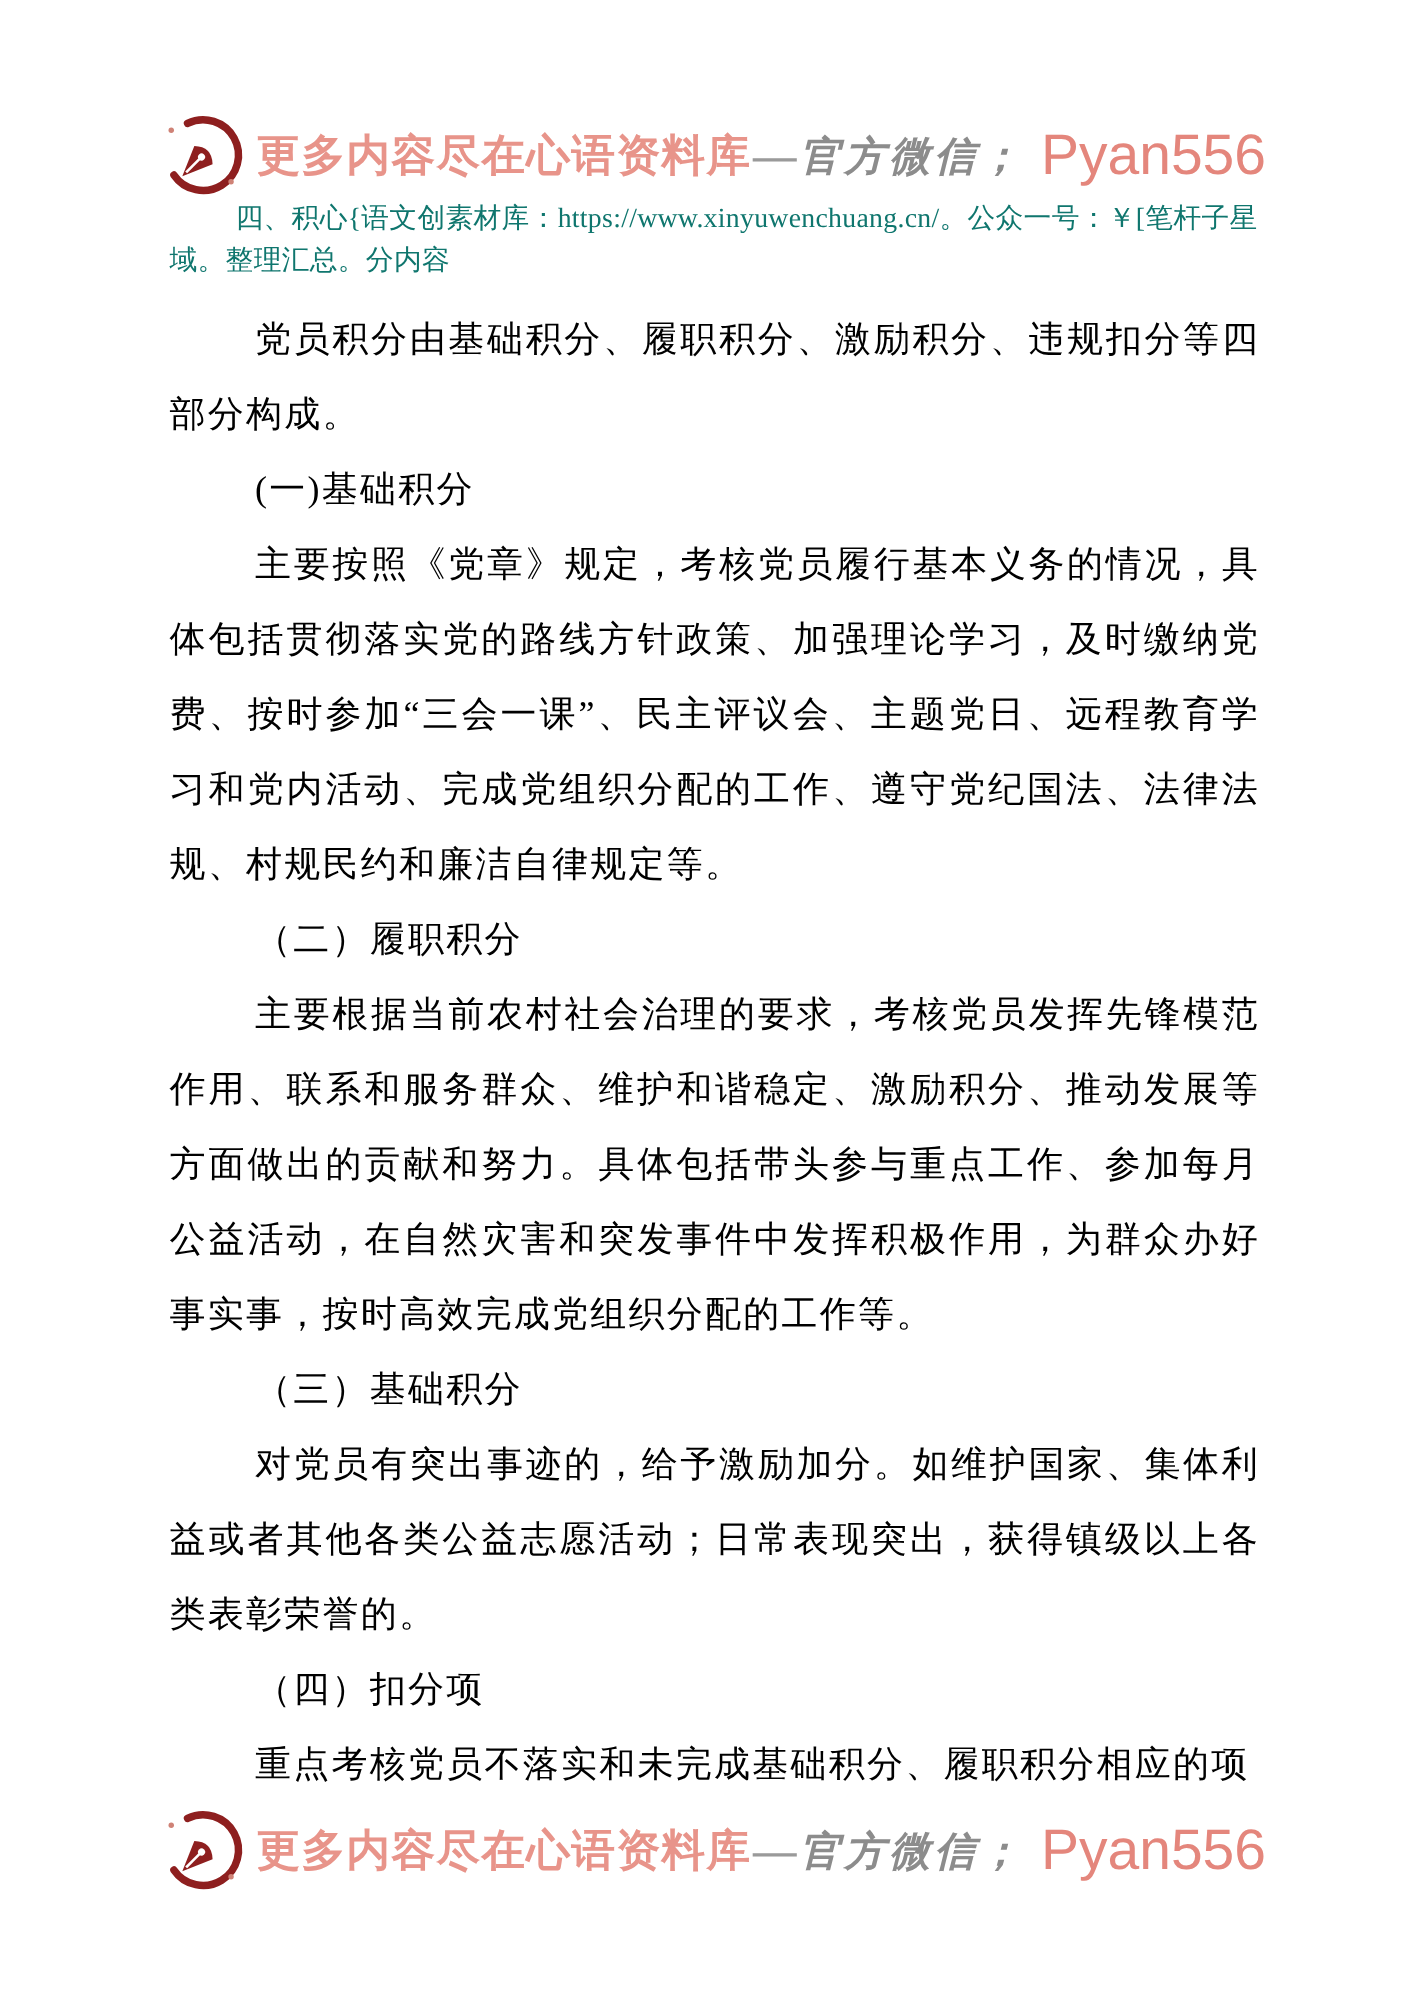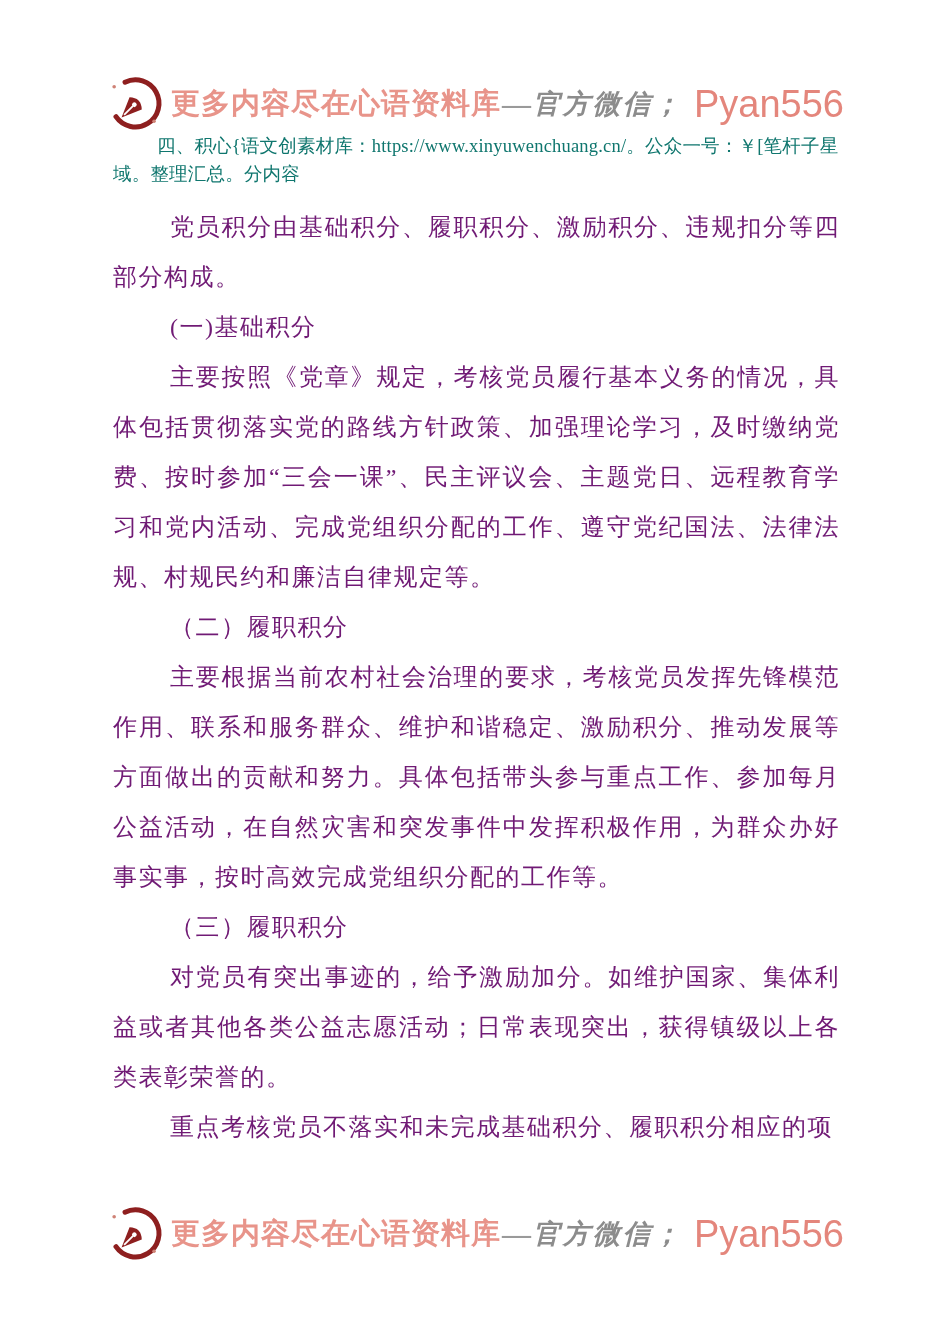--- a/index.html
+++ b/index.html
@@ -65,21 +65,21 @@
     line-height: 28px;
     color: #0f766e;
     text-indent: 44px;
     letter-spacing: 0.2px;
   }
   .doc-body {
     position: absolute;
     left: 113px;
     top: 202px;
     width: 727px;
-    color: #701a75;
+    color: #000000;
   }
   .para {
     margin: 0;
     font-size: 24px;
     line-height: 50px;
     text-indent: 57px;
     letter-spacing: 1.5px;
     text-align: justify;
     text-justify: inter-character;
   }
@@ -110,22 +110,23 @@
   </div>
 
   <p class="note">四、积心{语文创素材库：https://www.xinyuwenchuang.cn/。公众一号：￥[笔杆子星域。整理汇总。分内容</p>
 
   <div class="doc-body">
       <p class="para">党员积分由基础积分、履职积分、激励积分、违规扣分等四部分构成。</p>
       <p class="para heading">(一)基础积分</p>
       <p class="para">主要按照《党章》规定，考核党员履行基本义务的情况，具体包括贯彻落实党的路线方针政策、加强理论学习，及时缴纳党费、按时参加“三会一课”、民主评议会、主题党日、远程教育学习和党内活动、完成党组织分配的工作、遵守党纪国法、法律法规、村规民约和廉洁自律规定等。</p>
       <p class="para heading">（二）履职积分</p>
       <p class="para">主要根据当前农村社会治理的要求，考核党员发挥先锋模范作用、联系和服务群众、维护和谐稳定、激励积分、推动发展等方面做出的贡献和努力。具体包括带头参与重点工作、参加每月公益活动，在自然灾害和突发事件中发挥积极作用，为群众办好事实事，按时高效完成党组织分配的工作等。</p>
-      <p class="para heading">（三）履职积分</p>
+      <p class="para heading">（三）基础积分</p>
       <p class="para">对党员有突出事迹的，给予激励加分。如维护国家、集体利益或者其他各类公益志愿活动；日常表现突出，获得镇级以上各类表彰荣誉的。</p>
+      <p class="para heading">（四）扣分项</p>
       <p class="para">重点考核党员不落实和未完成基础积分、履职积分相应的项</p>
     </div>
 
   <div class="watermark wm-footer">
     <span class="wm-logo">
       <svg viewBox="0 0 64 64" width="58" height="58">
         <path d="M21 8 A 26 26 0 1 1 11 46" fill="none" stroke="var(--logo-color)" stroke-width="5.5" stroke-linecap="round"></path>
         <g transform="rotate(225 32 32)">
           <path d="M32 11 L41.5 33 Q32 42 22.5 33 Z" fill="var(--logo-color)"></path>
           <line x1="32" y1="15" x2="32" y2="29" stroke="#ffffff" stroke-width="2"></line>

